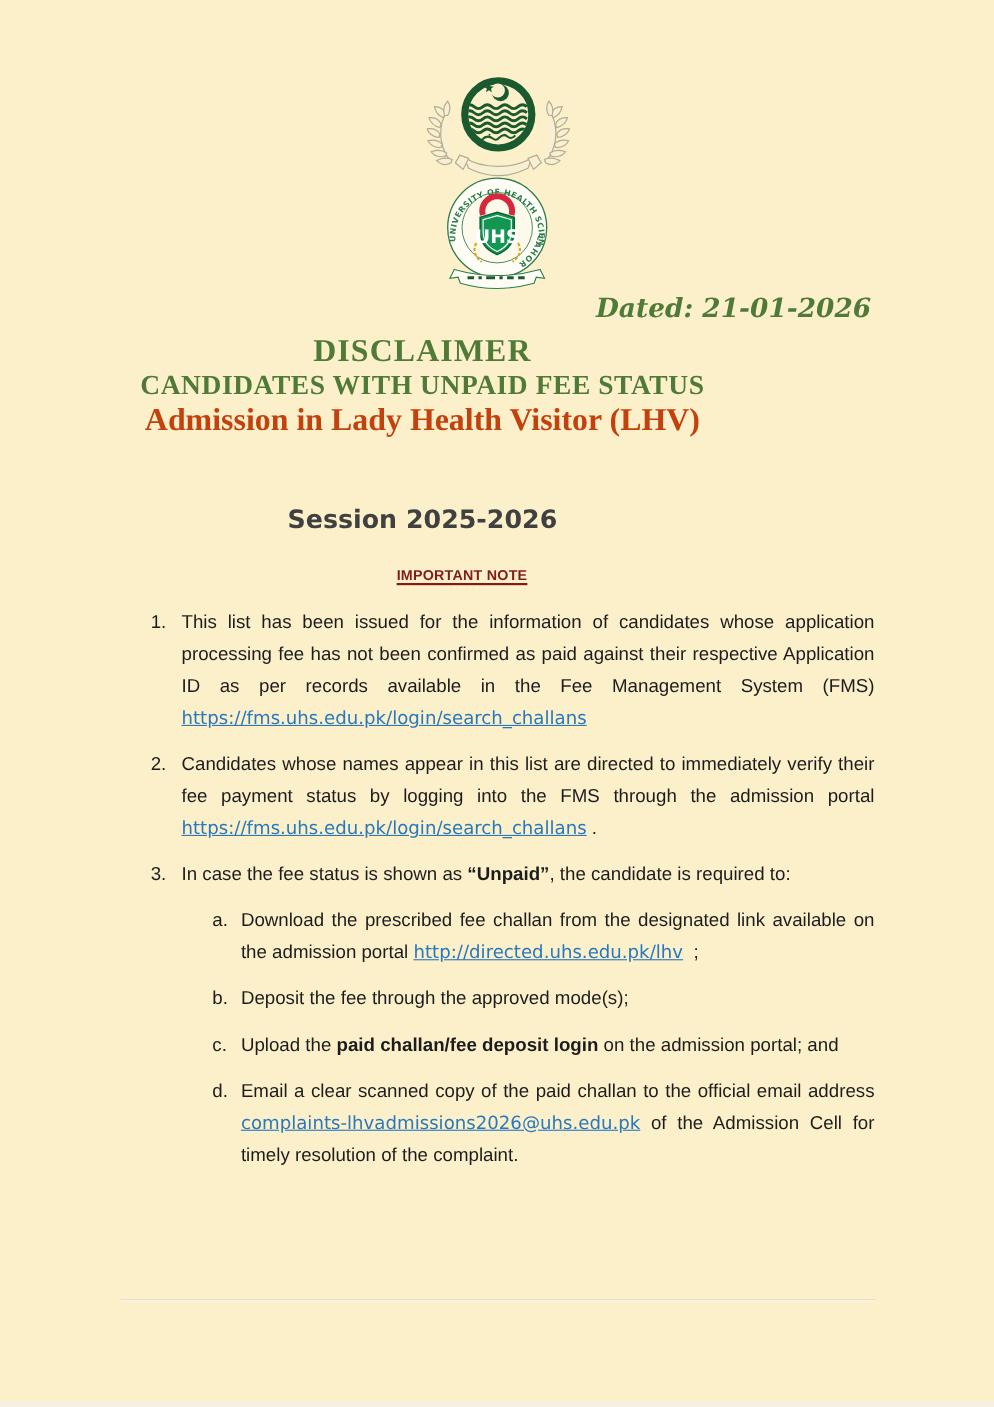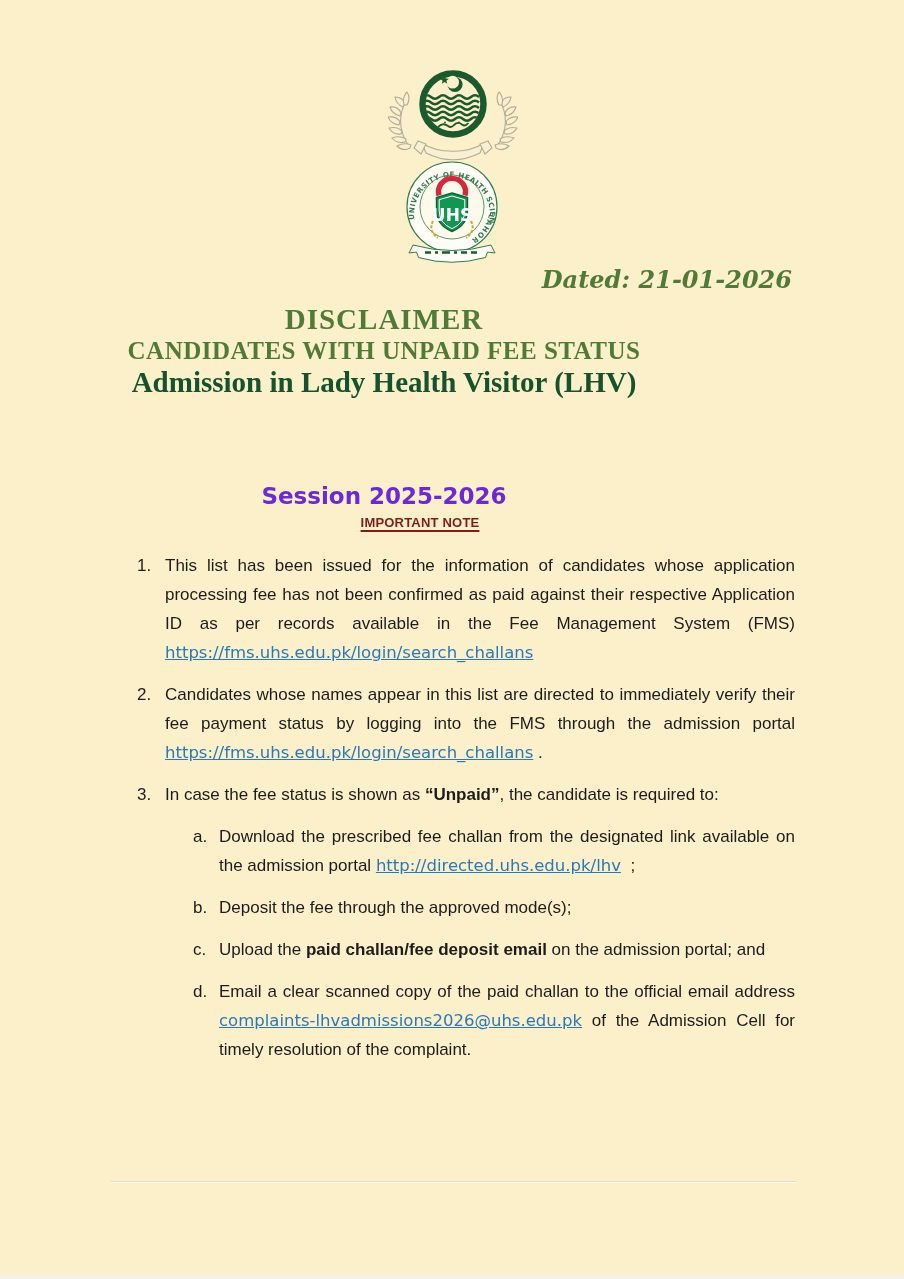--- a/index.html
+++ b/index.html
@@ -28,26 +28,26 @@
     font-weight:bold;font-size:29px;color:#4F7A38;letter-spacing:1px;
   }
   .h-candidates{
     top:337px;
     font-family:"Liberation Serif",serif;
     font-weight:bold;font-size:25px;color:#4F7A38;letter-spacing:.5px;
   }
   .h-title{
     top:364px;
     font-family:"Liberation Serif",serif;
-    font-weight:bold;font-size:29px;line-height:37px;color:#14532d;
+    font-weight:bold;font-size:29px;line-height:37px;color:#c2410c;
   }
   .h-session{
-    top:483px;
+    top:460px;
     font-family:"DejaVu Sans",sans-serif;
-    font-weight:bold;font-size:23px;color:#6d28d9;
+    font-weight:bold;font-size:23px;color:#404040;
   }
   .h-note{
     top:515px;
     font-weight:bold;font-size:13px;color:#7f1d1d;padding-left:36px;
   }
   .h-note span{
     text-decoration:underline;
     text-decoration-thickness:2px;
     text-underline-offset:3px;
     letter-spacing:.2px;
@@ -213,21 +213,21 @@
       <p class="body"><span>Download the prescribed fee challan from the designated link available on the admission portal </span><a class="link">http://directed.uhs.edu.pk/lhv</a><span>&nbsp; ;</span></p>
     </div>
 
     <div class="item">
       <span class="marker">b.</span>
       <p class="body"><span>Deposit the fee through the approved mode(s);</span></p>
     </div>
 
     <div class="item">
       <span class="marker">c.</span>
-      <p class="body"><span>Upload the </span><span class="bold">paid challan/fee deposit email</span><span> on the admission portal; and</span></p>
+      <p class="body"><span>Upload the </span><span class="bold">paid challan/fee deposit login</span><span> on the admission portal; and</span></p>
     </div>
 
     <div class="item">
       <span class="marker">d.</span>
       <p class="body"><span>Email a clear scanned copy of the paid challan to the official email address </span><a class="link">complaints-lhvadmissions2026@uhs.edu.pk</a><span> of the Admission Cell for timely resolution of the complaint.</span></p>
     </div>
 
   </div>
 </div>
 

